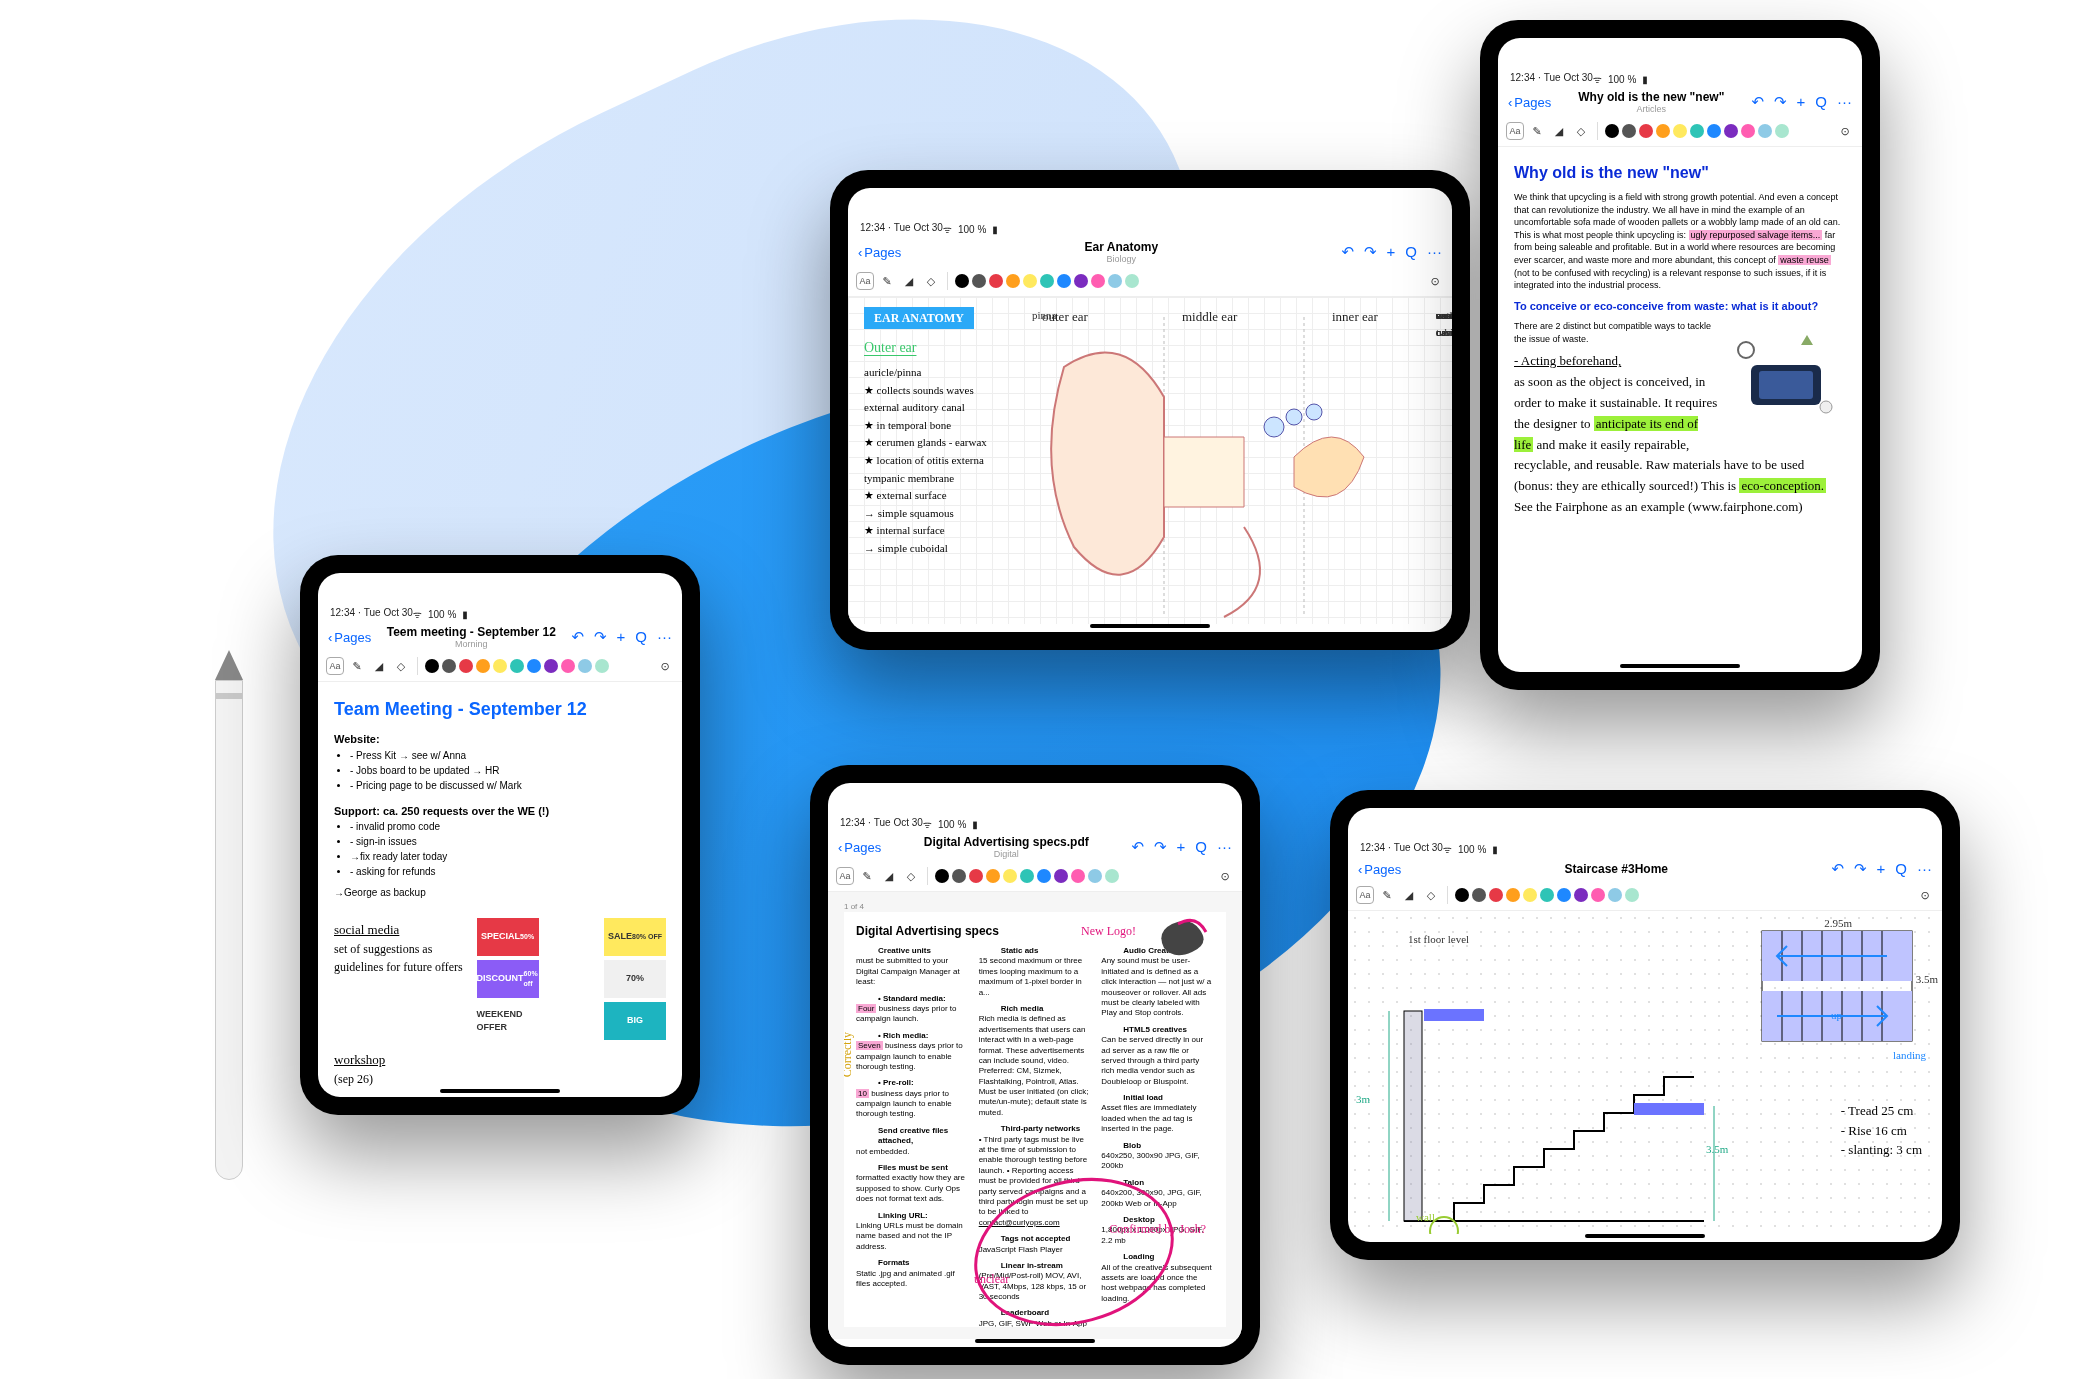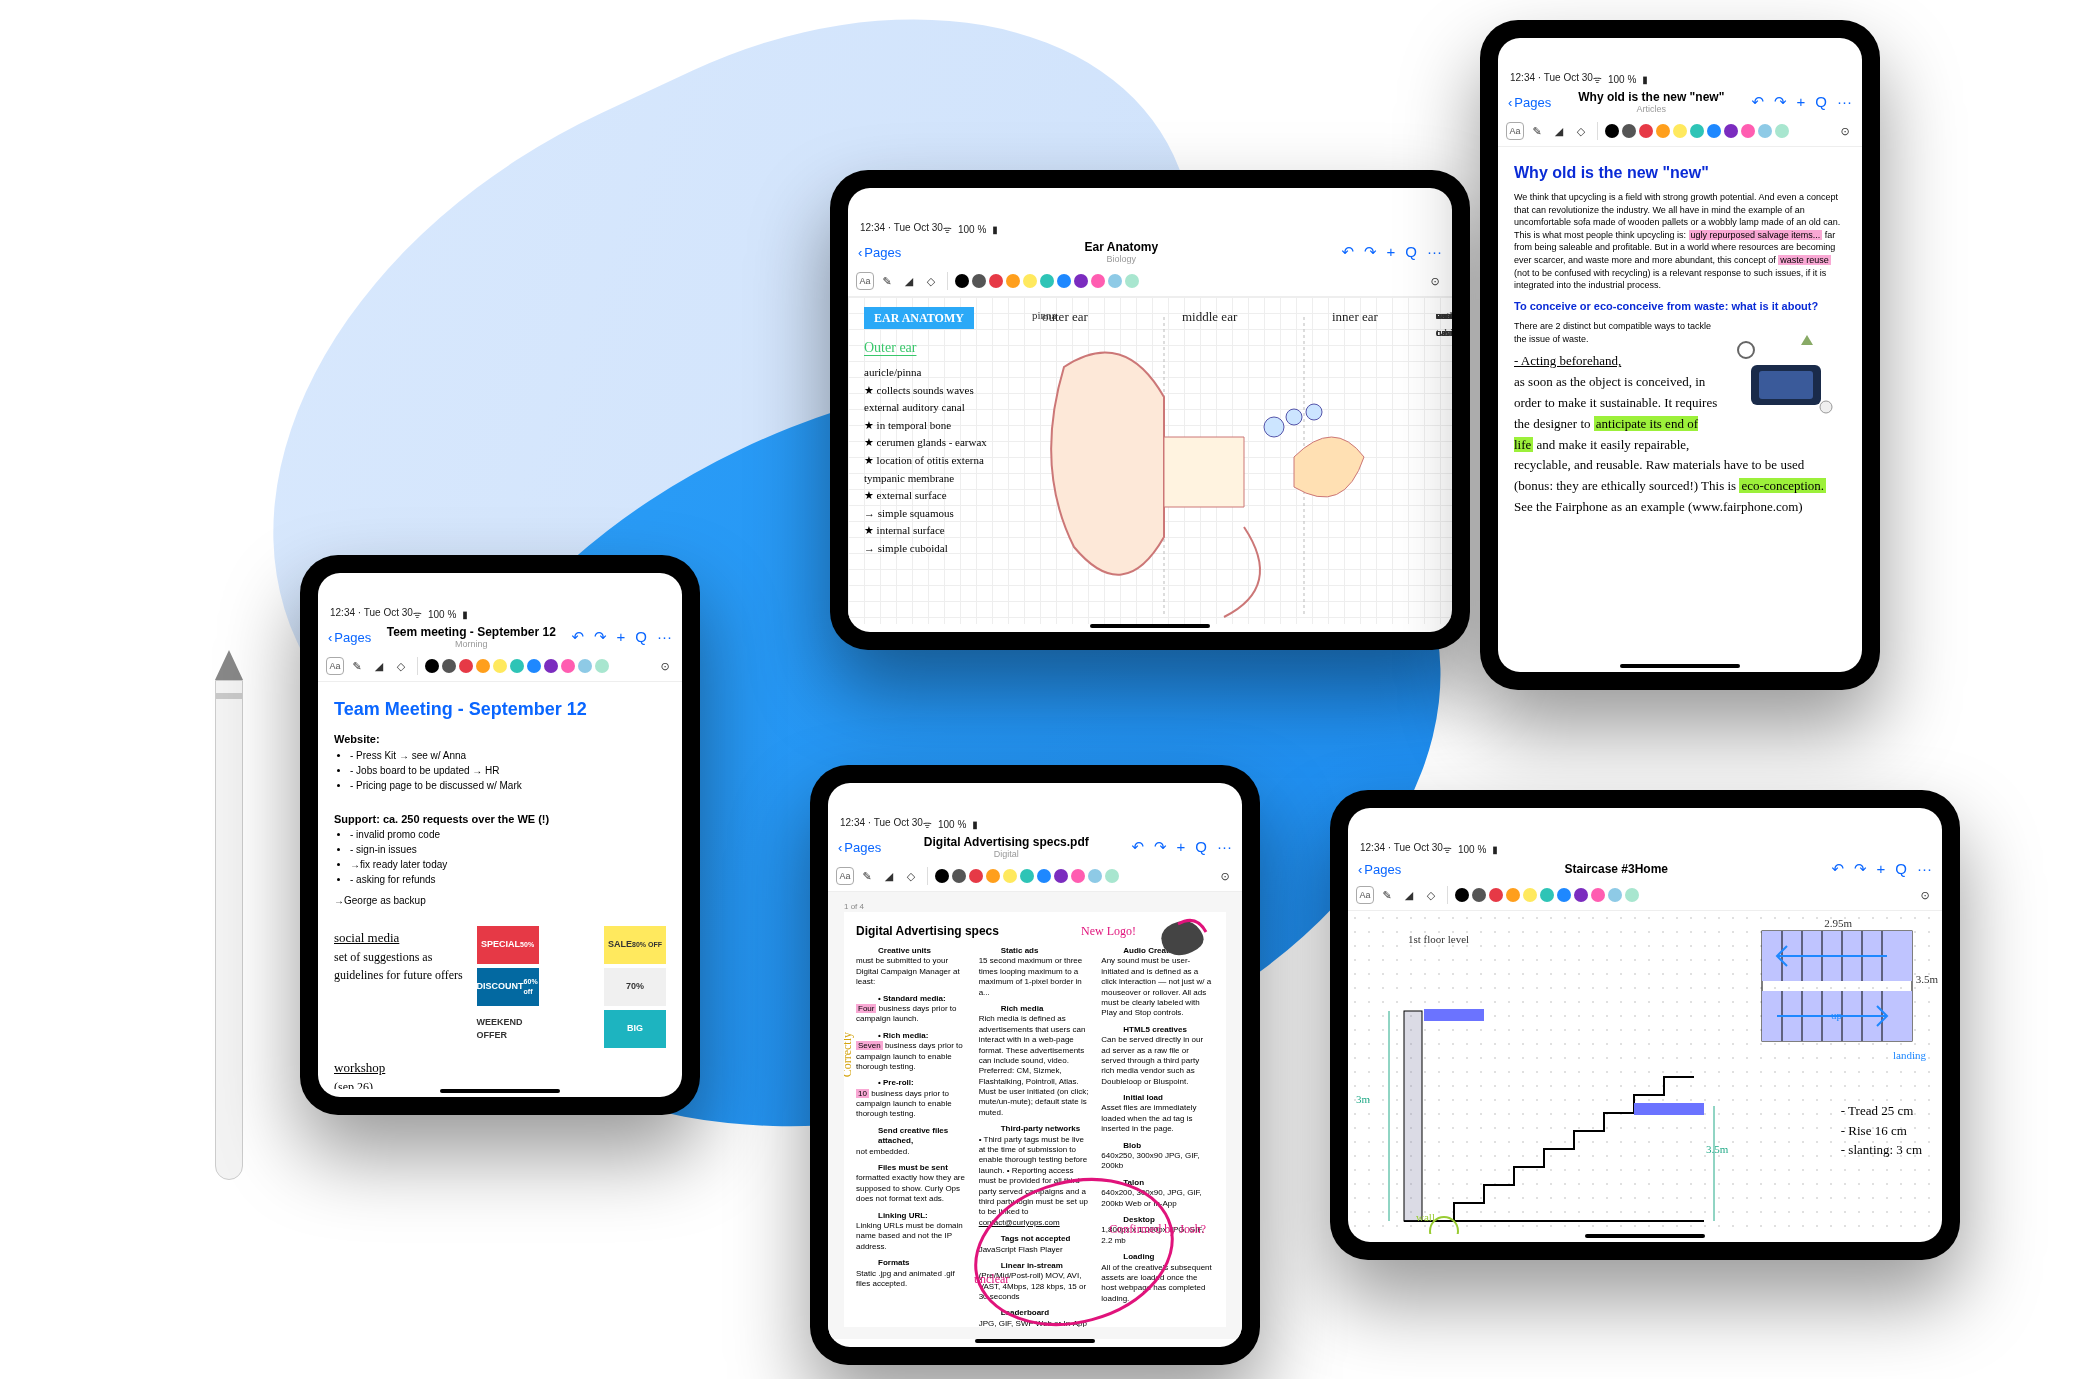--- a/index.html
+++ b/index.html
@@ -156,37 +156,37 @@
       <span class="tool">⊙</span>
     </div>
     <div class="content">
       <h1>Team Meeting - September 12</h1>
       <div class="sect">Website:</div>
       <ul id="i1-web">
           <li>- Press Kit → see w/ Anna</li>
           <li>- Jobs board to be updated → HR</li>
           <li>- Pricing page to be discussed w/ Mark</li>
         </ul>
-      <div class="sect" style="margin-top:18px">Support: ca. 250 requests over the WE (!)</div>
+      <div class="sect" style="margin-top:10px">Support: ca. 250 requests over the WE (!)</div>
       <ul id="i1-sup">
           <li>- invalid promo code</li>
           <li>- sign-in issues</li>
           <li>    →fix ready later today</li>
           <li>- asking for refunds</li>
         </ul>
       <div style="font-size:10px;margin-top:6px">→George as backup</div>
       <div style="display:flex;gap:10px;margin-top:10px">
         <div class="hand" style="width:140px">
           <div class="handlabel">social media</div>
           <div style="font-size:12px">set of suggestions as guidelines for future offers</div>
         </div>
         <div class="thumbs" id="i1-thumbs">
             <div class="thumb" style="background: rgb(230, 57, 70); color: rgb(255, 255, 255);">SPECIAL<br><span style="font-size:7px">50%</span></div>
             <div class="thumb" style="background: rgb(255, 233, 94); color: rgb(51, 51, 51);">SALE<br><span style="font-size:7px">80% OFF</span></div>
-            <div class="thumb" style="background: #0369a1; color: rgb(255, 255, 255);">DISCOUNT<br><span style="font-size:7px">60% off</span></div>
+            <div class="thumb" style="background: #8b5cf6; color: rgb(255, 255, 255);">DISCOUNT<br><span style="font-size:7px">60% off</span></div>
             <div class="thumb" style="background: rgb(240, 240, 240); color: rgb(51, 51, 51);">70%</div>
             <div class="thumb" style="background: rgb(255, 255, 255); color: rgb(51, 51, 51);">WEEKEND OFFER</div>
             <div class="thumb" style="background: rgb(29, 180, 192); color: rgb(255, 255, 255);">BIG</div>
           </div>
       </div>
       <div class="hand">
         <div class="handlabel">workshop</div>
         <div style="font-size:12px">(sep 26)</div>
       </div>
     </div>

